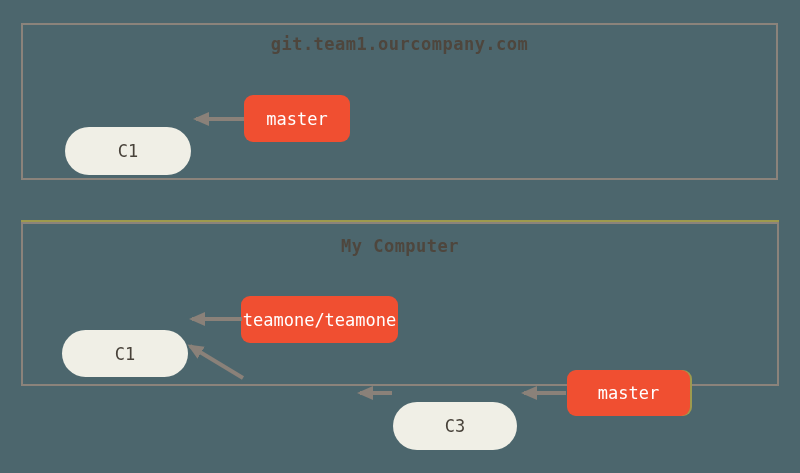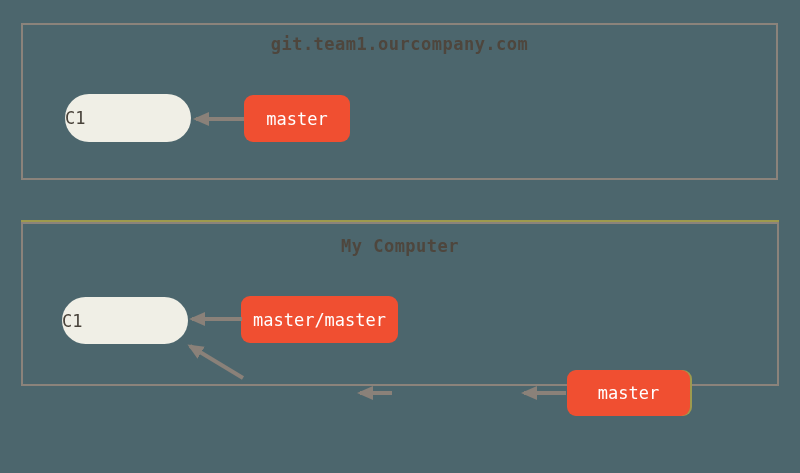--- a/index.html
+++ b/index.html
@@ -38,22 +38,22 @@
     color:var(--title);
     letter-spacing:0.5px;
   }
   .panel.remote .panel-title{top:9px;}
   .panel.local .panel-title{top:12px;}
   .commit-node{
     position:absolute;
     box-sizing:border-box;
     background:var(--node-fill);
     border-radius:24px;
-    display:flex;align-items:center;justify-content:flex-start;
-    font-size:17px;color:var(--node-text);
+    display:flex;align-items:center;justify-content:center;
+    font-size:17px;color:var(--node-text);margin-top:33px;
   }
   .branch-label{
     position:absolute;
     box-sizing:border-box;
     background:var(--branch-fill);
     display:flex;align-items:center;justify-content:center;
     font-size:17px;color:var(--branch-text);border-radius:9px;
   }
   .branch-label.artifact-right{
     box-shadow:2px 0 0 0 var(--artifact);
@@ -87,21 +87,24 @@
       <span>master</span>
     </div>
   </div>
 
   <div class="panel local">
     <div class="panel-title">My Computer</div>
     <div class="commit-node node-c1">
       <span>C1</span>
     </div>
     <div class="branch-label branch-teamone">
-      <span>master/master</span>
+      <span>teamone/teamone</span>
+    </div>
+    <div class="commit-node node-c3">
+      <span>C3</span>
     </div>
     <div class="branch-label branch-master artifact-right">
       <span>master</span>
     </div>
   </div>
 
   <svg class="arrows" viewBox="0 0 800 473" xmlns="http://www.w3.org/2000/svg">
     <defs>
       <marker id="ah" markerUnits="userSpaceOnUse" markerWidth="17" markerHeight="15" refX="13" refY="7" orient="auto">
         <path d="M0,0 L16,7 L0,14 Z" fill="#8a8179"></path>

